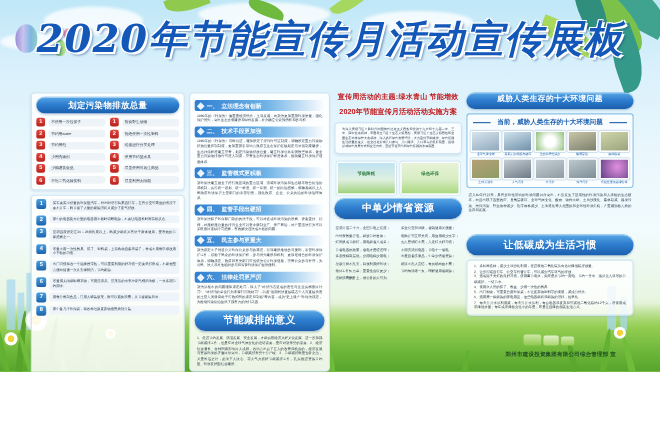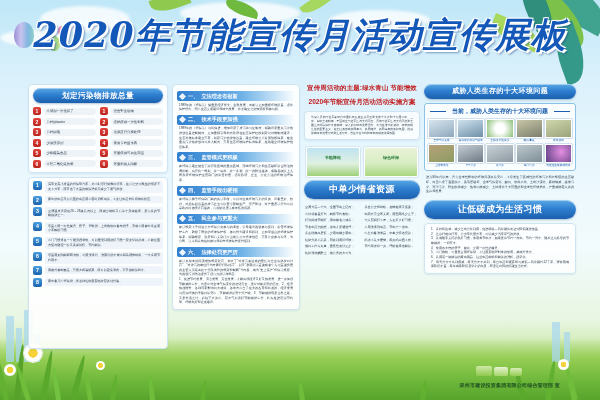--- a/index.html
+++ b/index.html
@@ -2,21 +2,21 @@
 <html><head>
 <meta charset="utf-8">
 <style>
   * { box-sizing: border-box; margin: 0; padding: 0; }
   html, body {
     width: 600px; height: 400px;
     font-family: "Liberation Sans", "DejaVu Sans", sans-serif;
     overflow: hidden;
   }
   #board {
-    position: relative; width: 600px; height: 400px;
+    position: relative; width: 600px; height: 338px;
     background: linear-gradient(180deg,#bfe7f7 0%, #d9f0fb 18%, #e9f7fd 40%, #f2fbfd 62%, #e8f6e2 80%, #bde08a 92%, #8fcc4e 100%);
     overflow: hidden;
   }
   
   .cloud { position:absolute; background:rgba(255,255,255,.78); border-radius:50%; filter:blur(1.4px); }
   .leaf { position:absolute; border-radius:0 70% 0 70%; }
   .balloon { position:absolute; border-radius:50% 50% 45% 45%; }
   .grass-band {
     position:absolute; left:0; right:0; bottom:0; height:62px;
     background: linear-gradient(180deg, rgba(140,205,75,0) 0%, #93cd52 35%, #6db73a 70%, #57a42c 100%);
@@ -281,20 +281,21 @@
         </div>
       <div class="body-txt">新法规定不予创造公开环保公众参与的渠道，引导建设推动参与便利，监管环境保护工作，鼓励了民众的环境保护权，参与优先建设和权利、更加尼通合的环境保护体系，明确规定，政府和有关部门应当依法公开环境信息，完善公众参与程序，为公民、法人和其他组织参与和监督环境保护提供便利。</div>
 
       <div class="sub-hdr">
           <span class="diamond"></span>
           <span>六、</span>
           <span>法律处罚更严厉</span>
         </div>
       <div class="body-txt">新法从根本的问题增加规定处罚，加大了"对排污者造成的责任与企业实施按日计罚"、"对排污的单位行为未履行行政处罚"，以及"适用刑法直接或者个人与直接负责的主管人员最高处于行政拘留的规定和制裁"等内容，成为"史上最严"环保法规定，为推动污染防治提供了强有力的法律武器。</div>
 
+      <span class="hdr wide big" style="margin-top:5px;">节能减排的意义</span>
       <div class="body-txt">1、促进节约发展、清洁发展、安全发展，才能实现经济又好又快发展。进一步加强节能减排工作，也是应对全球气候变化的迫切需要，是应对新形势的需要。2、经济快速增长、各种因素影响日大成就，各地方出台了在大的改善和机会的，经济发展与资源环境的矛盾日益突出，节能减排形势十分严峻。3、节能减排既是当务之急，又是长远之计，必须下大决心、花大气力抓好节能减排工作，扎实推进资源节约型、环境友好型社会建设。</div>
     </div>
   </div>
 
   <div class="col" style="left:304px; top:84px; width:116px;">
     <div class="theme">宣传周活动的主题:绿水青山 节能增效</div>
     <div class="plan-title">2020年节能宣传月活动活动实施方案</div>
     <div class="panel" style="background:rgba(255,255,255,.75);">
       <div class="body-txt tiny">为深入贯彻习近平新时代中国特色社会主义思想和党的十九大和十九届二中、三中、四中全会精神，牢固树立习近平生态文明思想，贯彻习近平生态文明思想和全国生态环境保护大会精神，深入践行绿色发展理念，大力宣传节能减排、绿色低碳生活的重要意义，在全社会形成共同参与、共同建设、共同享有的良好氛围，推动形成绿色发展方式和生活方式，营造节俭节约和绿色低碳的浓厚氛围。</div>
     </div>
@@ -390,21 +391,21 @@
           </div>
         <div class="cell">
             <div class="thumb" style="background:radial-gradient(circle at 60% 40%,#e48fe0,#5d3f84);"></div>
             <div class="cap">危险性废物越境转移</div>
           </div>
       </div>
     </div>
 
     <div class="body-txt" style="margin-top:4px;">进入80年代以来，具有全球性影响的环境问题日益突出，不仅发生了区域性的环境污染和大规模的生态破坏，而且出现了温室效应、臭氧层破坏、全球气候变化、酸雨、物种灭绝、土地沙漠化、森林锐减、越境污染、海洋污染、野生物种减少、热带雨林减少、土地退化等大范围的和全球性环境危机，严重威胁着人类的生存和发展。</div>
 
-    <span class="hdr wide big" style="margin-top:6px;">让低碳成为生活习惯</span>
+    <span class="hdr wide big" style="margin-top:19px;">让低碳成为生活习惯</span>
     <div class="panel" style="background:rgba(255,255,255,.8);">
       <div class="body-txt">1、多植树造林，减少土地沙化利用，促进吸收二氧化碳从而达到降低碳排放量。</div>
       <div class="body-txt">2、让步行或自行车、公交车代替开车，可以减少汽车尾气的排放。</div>
       <div class="body-txt">3、选成随手关灯的良好习惯，使用蓄节电水，如果是从节约一度电、节约一升水、随从让人耗尽的节能减排，一切节水。</div>
       <div class="body-txt">4、使用永大伤的筷子、餐盒、少用一次性的餐具。</div>
       <div class="body-txt">5、出门购物，可重复合用环保袋，不让废弃物塑料带的使用，减成分优先。</div>
       <div class="body-txt">6、选用第一级能源的家电用品，这些电器能耗和能源的消耗，提早化。</div>
       <div class="body-txt">7、每天分开水从利用减，每天分开水从利，每台电器和废弃和可减低二氧化碳约12千克，请使用成果降低水量，每年成果降低变化小的年是，即是让自降的低碳生活方式。</div>
     </div>
   </div>

